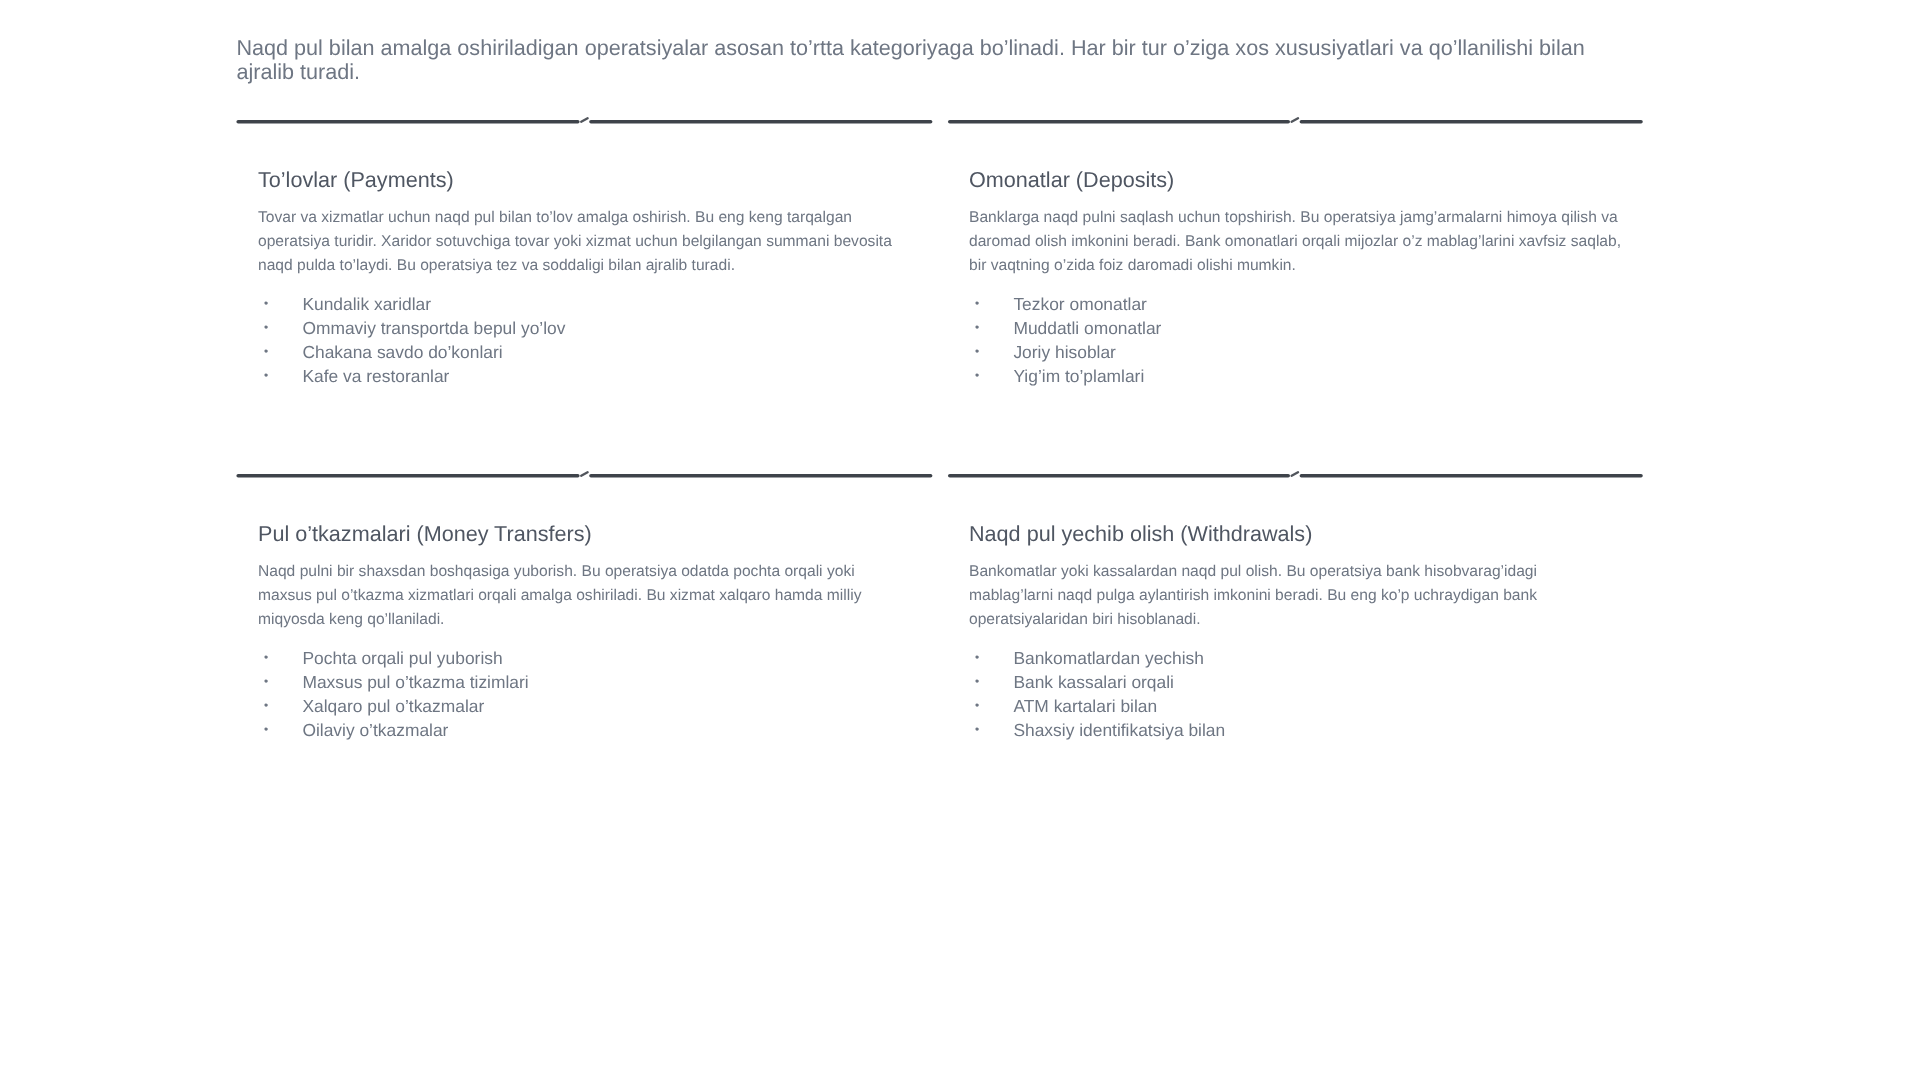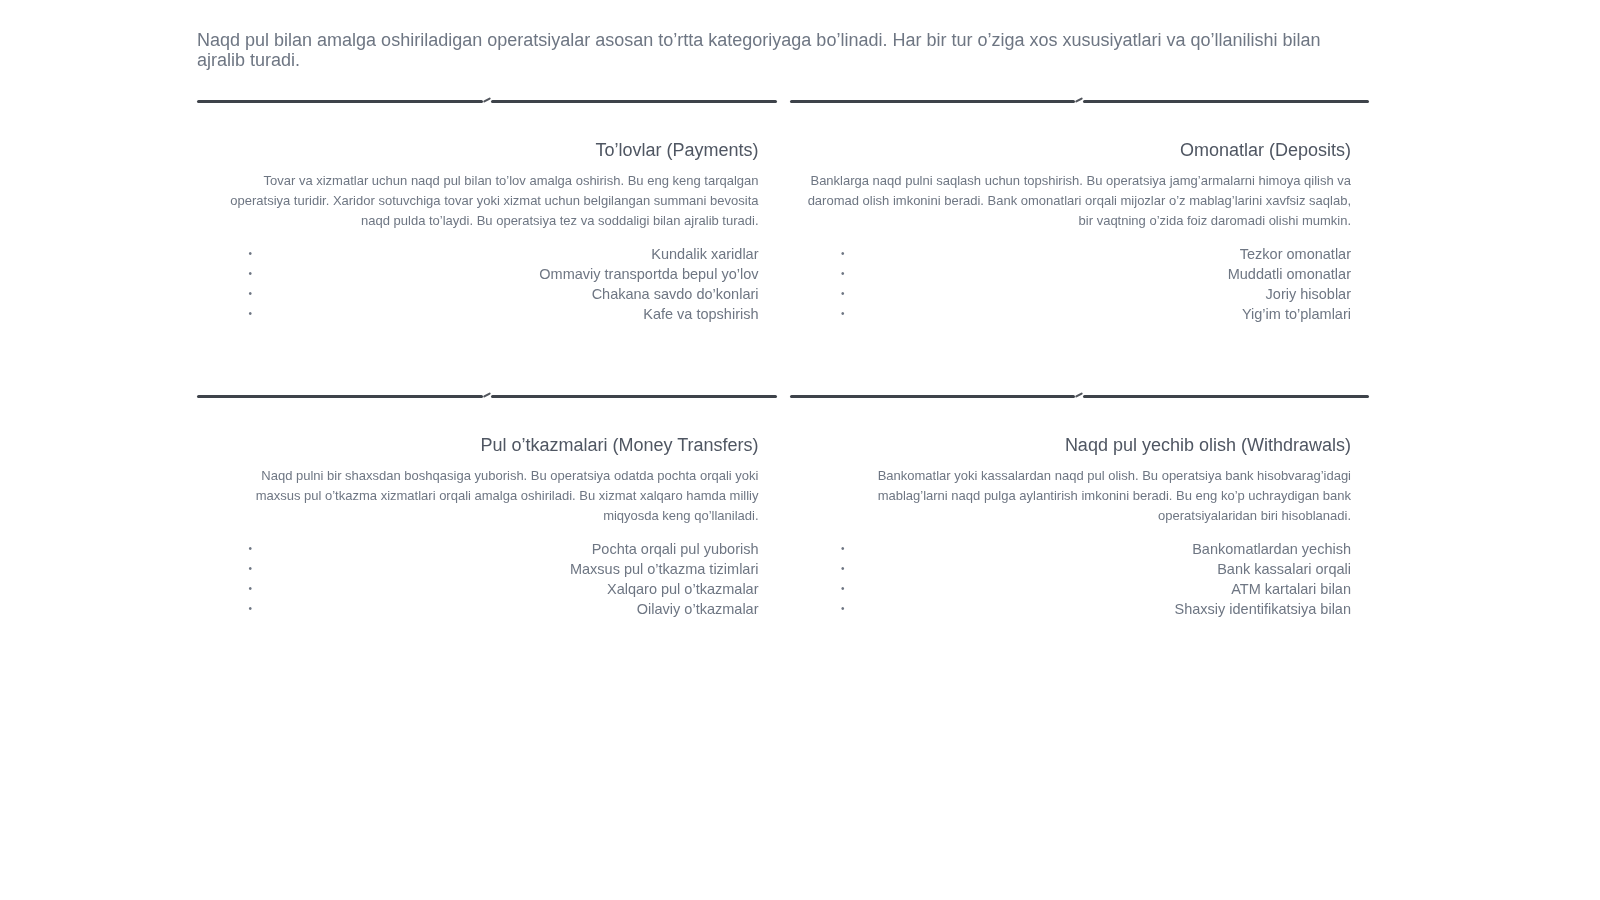--- a/index.html
+++ b/index.html
@@ -59,21 +59,21 @@
     position: absolute;
     left: 0px;
     top: -1px;
     width: 8px;
     height: 2px;
     background: var(--divider, #3e434a);
     transform: rotate(-28deg);
     border-radius: 1px;
     opacity: 0.9;
   }
-  .section-body { padding: 0 18px 0 18px; text-align: right; }
+  .section-body { padding: 0 18px 0 18px; }
   .section-title {
     margin-top: 36px;
     font-size: 18px;
     line-height: 23px;
     font-weight: 400;
     color: var(--heading, #4f5662);
   }
   .section-desc {
     margin-top: 9px;
     font-size: 13px;
@@ -130,21 +130,21 @@
           <li>
               <span class="bullet-marker">•</span>
               <span class="bullet-text">Ommaviy transportda bepul yo’lov</span>
             </li>
           <li>
               <span class="bullet-marker">•</span>
               <span class="bullet-text">Chakana savdo do’konlari</span>
             </li>
           <li>
               <span class="bullet-marker">•</span>
-              <span class="bullet-text">Kafe va topshirish</span>
+              <span class="bullet-text">Kafe va restoranlar</span>
             </li>
         </ul>
       </div>
     </section>
 
     <section class="section">
       <div class="divider">
         <span class="divider-seg"></span>
         <span class="divider-notch"></span>
         <span class="divider-seg"></span>

